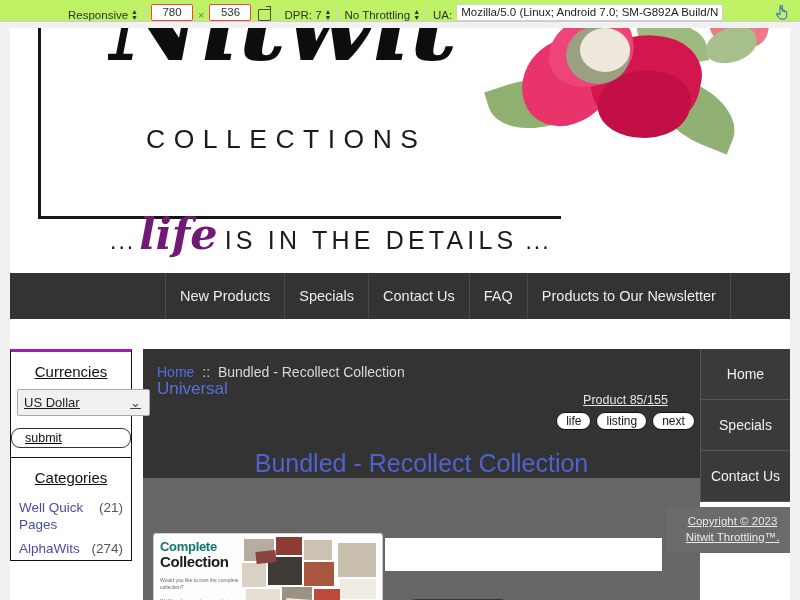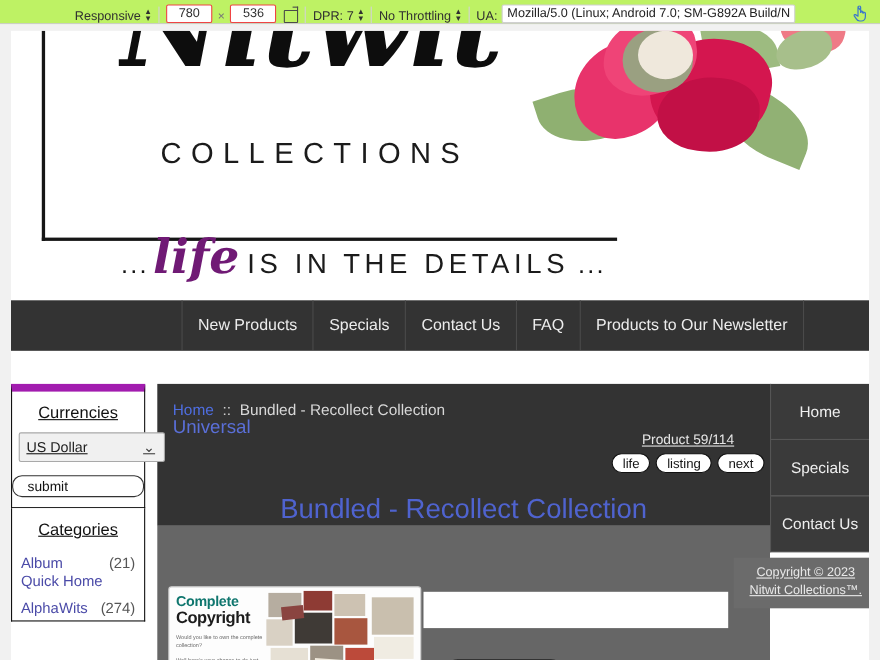--- a/index.html
+++ b/index.html
@@ -94,21 +94,21 @@
 
   
   .whitegap{position:absolute;left:0;top:291px;width:780px;height:30px;background:#ffffff;}
 
   
   .body-area{position:absolute;left:0;top:321px;width:780px;height:251px;background:#ffffff;}
 
   
   .sidebar{position:absolute;left:0;top:0;width:122px;background:#ffffff;}
   .side-box{border:1px solid #111;border-top:none;background:#fff;}
-  .side-box.first{border-top:7px solid #a21caf;}
+  .side-box.first{border-top:3px solid #a21caf;text-decoration:underline;}
   .side-title{
     text-align:center;padding:11px 0 9px;font-size:15px;color:#111;text-decoration:underline;
   }
   .cur-row{padding:0 6px 5px;}
   .cur-select{
     position:relative;width:133px;height:27px;background:#f0f0f0;border:1px solid #a9a9a9;border-radius:2px;
     display:flex;align-items:center;padding:0 6px;box-sizing:border-box;z-index:40;
   }
   .cur-select span{font-size:13px;color:#1d1d1d;text-decoration:underline;}
   .cur-select .chev{position:absolute;right:8px;top:5px;font-size:13px;color:#444;}
@@ -275,37 +275,37 @@
           <div class="crumb">
             <a href="#">Home</a>
             <span class="sep">::</span>
             <span>Bundled - Recollect Collection</span>
           </div>
           <div class="crumb-2">
             <a href="#">Universal</a>
           </div>
 
           <div class="prodnav">
-            <span class="count">Product 59/114</span>
+            <span class="count">Product 85/155</span>
             <div class="btns">
               <a href="#">life</a>
               <a href="#">listing</a>
               <a href="#">next</a>
             </div>
           </div>
         </div>
 
         <div class="content-grey"></div>
 
         <div class="prod-title">Bundled - Recollect Collection</div>
 
         <div class="prod-card">
           <div class="cc-left">
             <div class="cc-l1">Complete</div>
-            <div class="cc-l2">Copyright</div>
+            <div class="cc-l2">Collection</div>
             <div class="cc-txt">Would you like to own the complete collection?</div>
             <div class="cc-txt">Well here's your chance to do just that and...</div>
           </div>
           <div class="cc-collage">
             <div class="sw" style="left:2px;top:2px;width:30px;height:22px;background:#b6ada0;"></div>
             <div class="sw" style="left:34px;top:0px;width:26px;height:18px;background:#8e3b34;"></div>
             <div class="sw" style="left:62px;top:3px;width:28px;height:20px;background:#cdc2b2;"></div>
             <div class="sw" style="left:0px;top:26px;width:24px;height:24px;background:#d9d1c4;"></div>
             <div class="sw" style="left:26px;top:20px;width:34px;height:28px;background:#3f3a36;"></div>
             <div class="sw" style="left:62px;top:25px;width:30px;height:24px;background:#a8563f;"></div>
@@ -324,40 +324,40 @@
         <div class="ask-btn">ask a question</div>
 
         <div class="rightnav">
           <a href="#" class="rn">Home</a>
           <a href="#" class="rn">Specials</a>
           <a href="#" class="rn">Contact Us</a>
         </div>
 
         <div class="copyright">
           <a href="#">Copyright © 2023</a><br>
-          <a href="#">Nitwit Collections™.</a>
+          <a href="#">Nitwit Throttling™.</a>
         </div>
 
         <div class="sidebar">
           <div class="side-box first">
             <div class="side-title">Currencies</div>
             <div class="cur-row">
               <div class="cur-select">
                 <span>US Dollar</span>
                 <span class="chev">⌄</span>
               </div>
             </div>
             <div style="text-align:left">
               <span class="submit-btn">submit</span>
             </div>
           </div>
           <div class="side-box">
             <div class="side-title">Categories</div>
             <div class="cat-item">
-              <span>Album Quick Home</span>
+              <span>Well Quick Pages</span>
               <span class="qty">(21)</span>
             </div>
             <div class="cat-item">
               <span>AlphaWits</span>
               <span class="qty">(274)</span>
             </div>
           </div>
         </div>
 
       </div>

